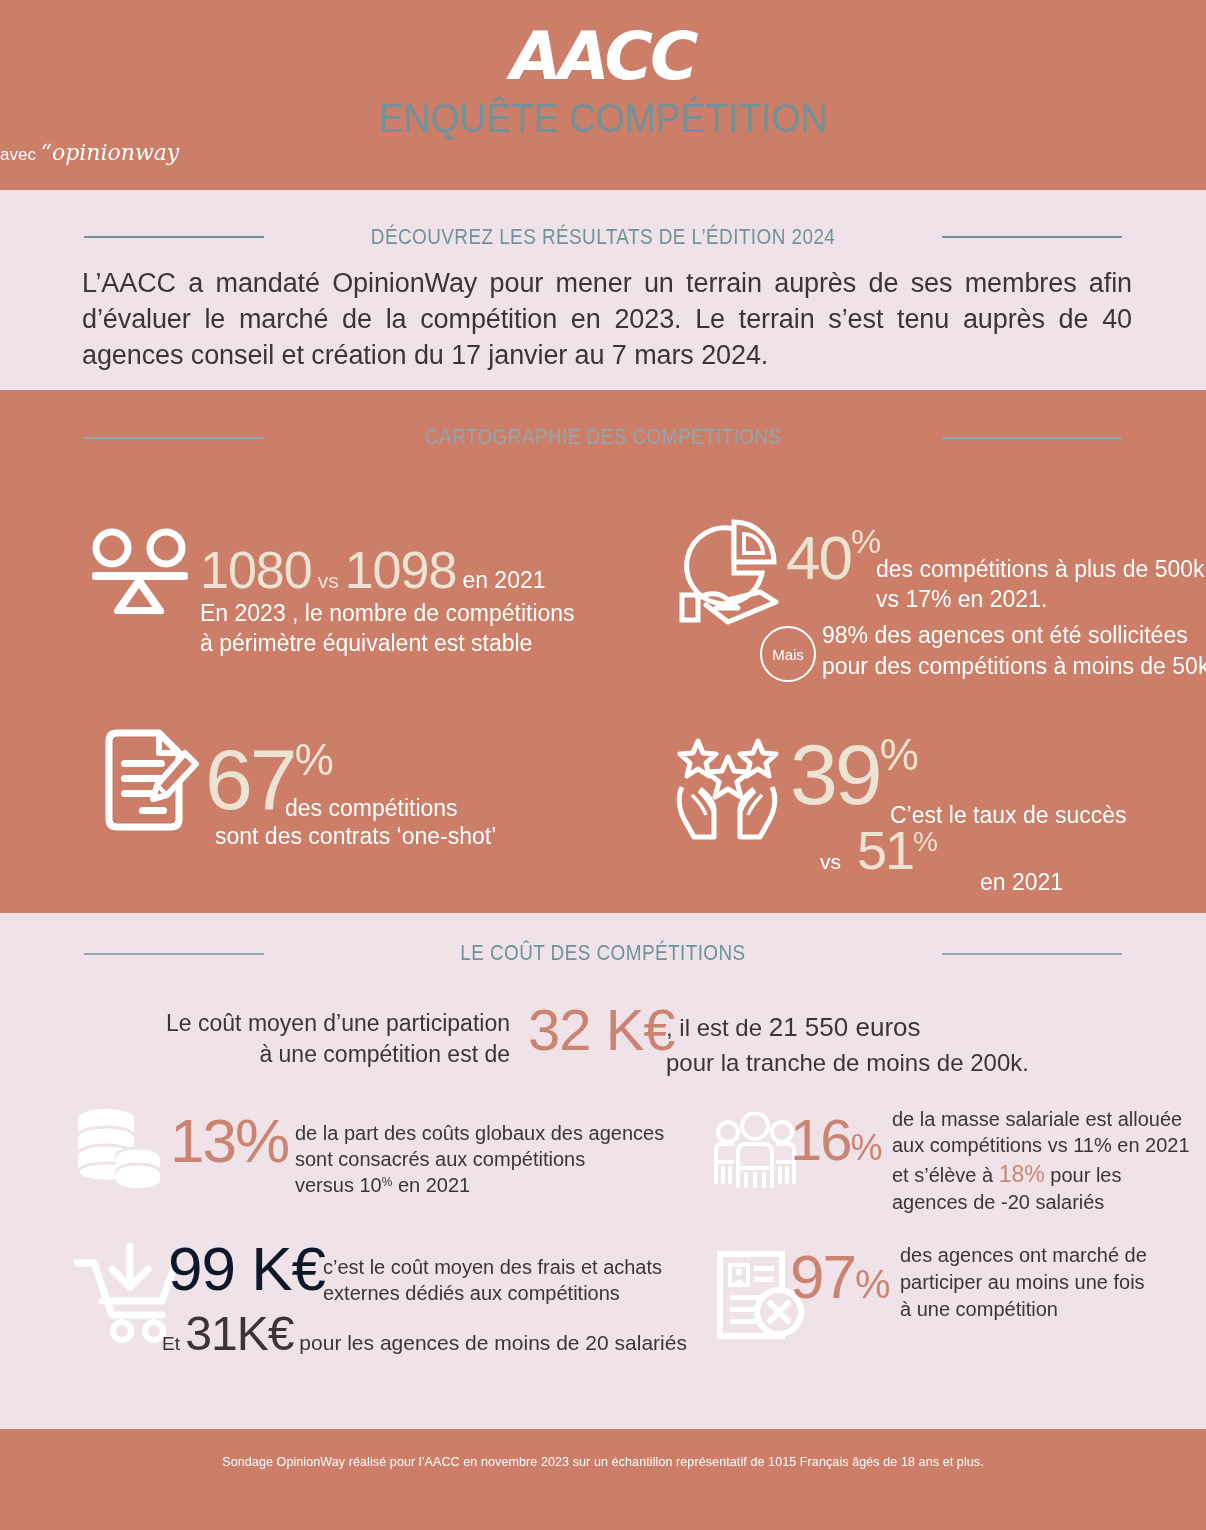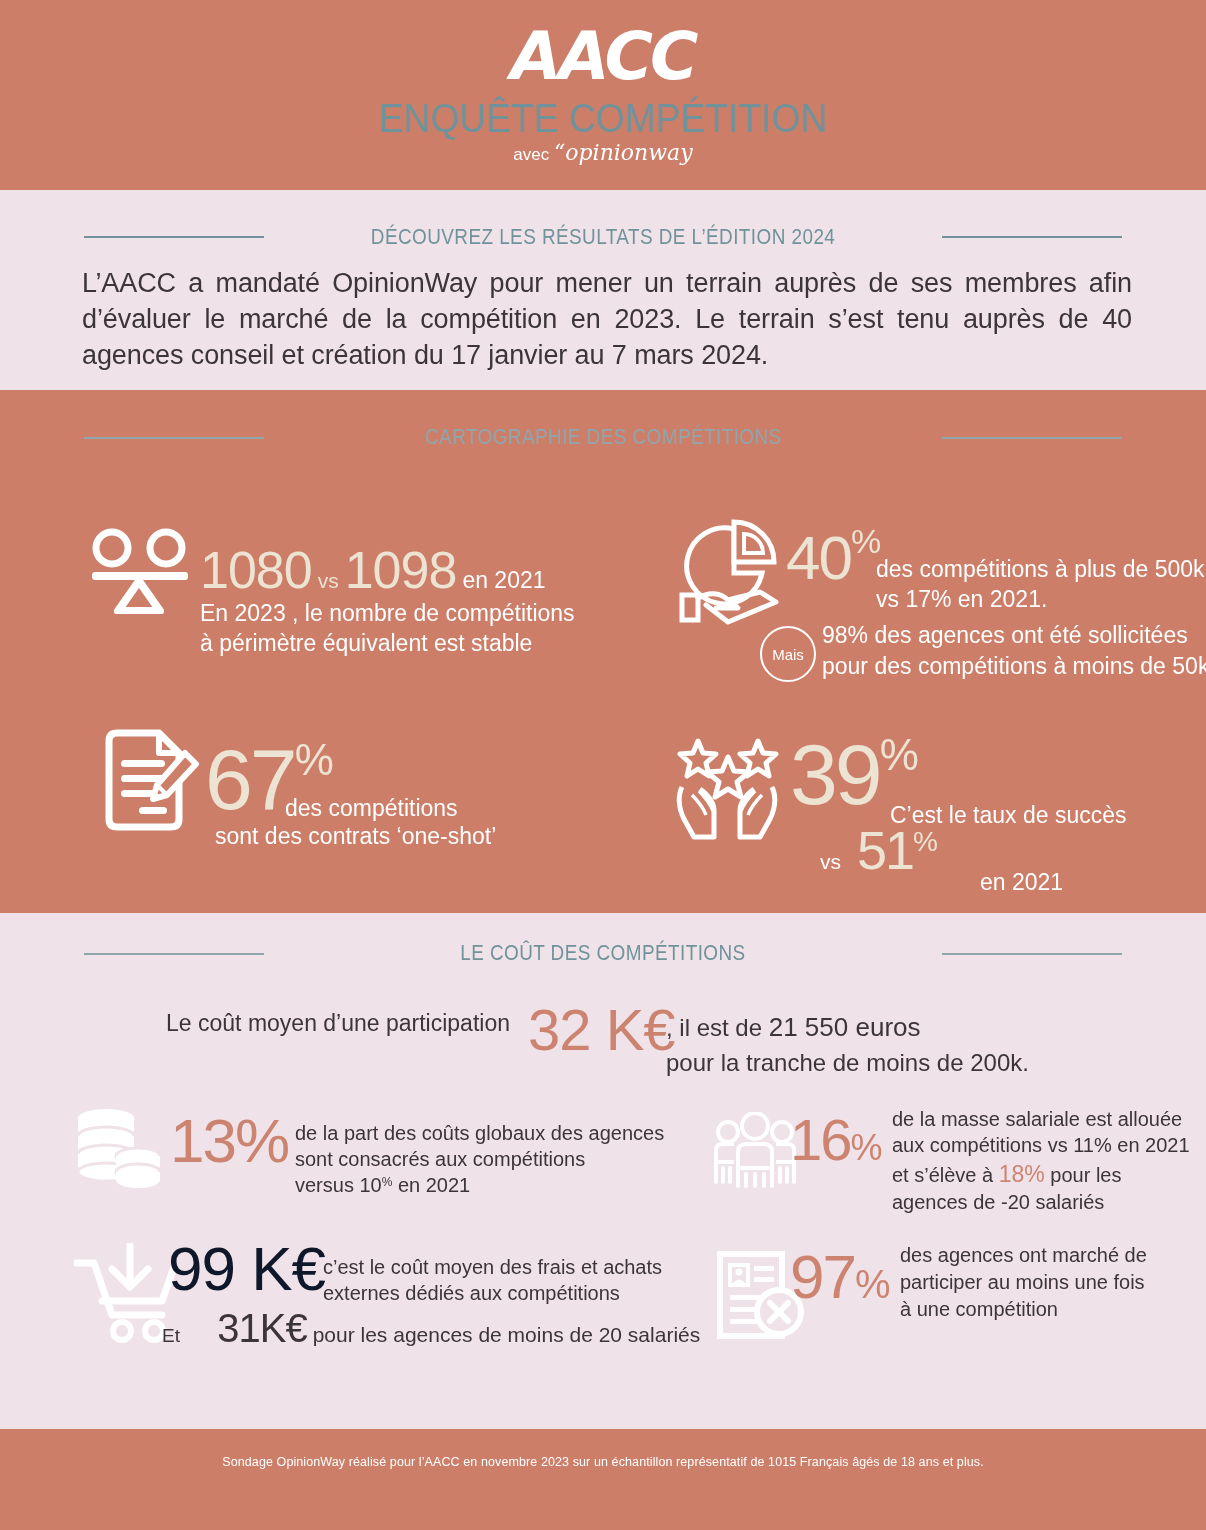--- a/index.html
+++ b/index.html
@@ -25,21 +25,21 @@
     font-weight:bold;font-style:italic;font-size:66px;letter-spacing:-3px;
     color:#ffffff;line-height:1;
   }
   .sub-title{
     position:absolute;left:0;top:98px;width:1206px;text-align:center;
     font-family:"Liberation Sans", sans-serif;
     font-size:40px;letter-spacing:0px;color:#6f929b;line-height:1;
     transform:scaleX(.93);
   }
   .avec-line{
-    position:absolute;left:0;top:140px;width:1206px;text-align:center;color:#ffffff;
+    position:absolute;left:0;top:140px;width:1206px;color:#ffffff;
     font-size:17px;
   }
   .avec-line .ow{
     font-family:"DejaVu Serif", serif;font-style:italic;font-size:22px;letter-spacing:0px;
   }
 
   
   .sec-title{position:absolute;width:1206px;text-align:center;}
   .sec-title .t{
     display:inline-block;font-size:22px;letter-spacing:.5px;
@@ -123,21 +123,21 @@
   .b6 .pct{font-size:36px;color:#cc8470;}
   .b6 .desc{position:absolute;left:102px;top:-6px;font-size:20px;color:#3b3538;line-height:1.32;white-space:nowrap;}
   .b6 .hl{color:#cc8470;font-size:23px;}
 
   
   .b7{left:168px;top:1240px;width:480px;}
   .b7 .n{font-size:62px;color:#0f172a;letter-spacing:-1px;white-space:nowrap;}
   .b7 .desc{position:absolute;left:155px;top:14px;font-size:20px;color:#3b3538;line-height:1.32;white-space:nowrap;}
   .b7 .row2{position:absolute;left:-6px;top:66px;white-space:nowrap;color:#3b3538;}
   .b7 .et{font-size:19px;}
-  .b7 .n2{font-size:40px;letter-spacing:-1px;margin-left:32px;}
+  .b7 .n2{font-size:48px;letter-spacing:-1px;}
   .b7 .tail{font-size:21px;padding-left:6px;}
 
   
   .b8{left:790px;top:1248px;width:400px;}
   .b8 .n{font-size:62px;color:#cc8470;letter-spacing:-2px;}
   .b8 .pct{font-size:40px;color:#cc8470;}
   .b8 .desc{position:absolute;left:110px;top:-6px;font-size:20px;color:#3b3538;line-height:1.36;white-space:nowrap;}
 
   
   .footer-txt{
@@ -267,20 +267,21 @@
   <div class="band-cout"></div>
   <div class="sec-title" style="top:940px;">
     <span class="t" style="color:#6f929b;">LE COÛT DES COMPÉTITIONS</span>
   </div>
   <div class="rule l" style="top:953px;background:#8fa6ad;"></div>
   <div class="rule r" style="top:953px;background:#8fa6ad;"></div>
 
   <div class="cout-lead">
     <div class="cl-left">
       <div>Le coût moyen d’une participation</div>
+      <div>à une compétition est de</div>
     </div>
     <div class="cl-num">32 K€</div>
     <div class="cl-right">
       <div><span>, il est de </span><span class="bignum">21 550 euros</span></div>
       <div>pour la tranche de moins de 200k.</div>
     </div>
   </div>
 
   <div class="icon" style="left:76px;top:1108px;">
     <svg width="86" height="82" viewBox="0 0 86 82">

